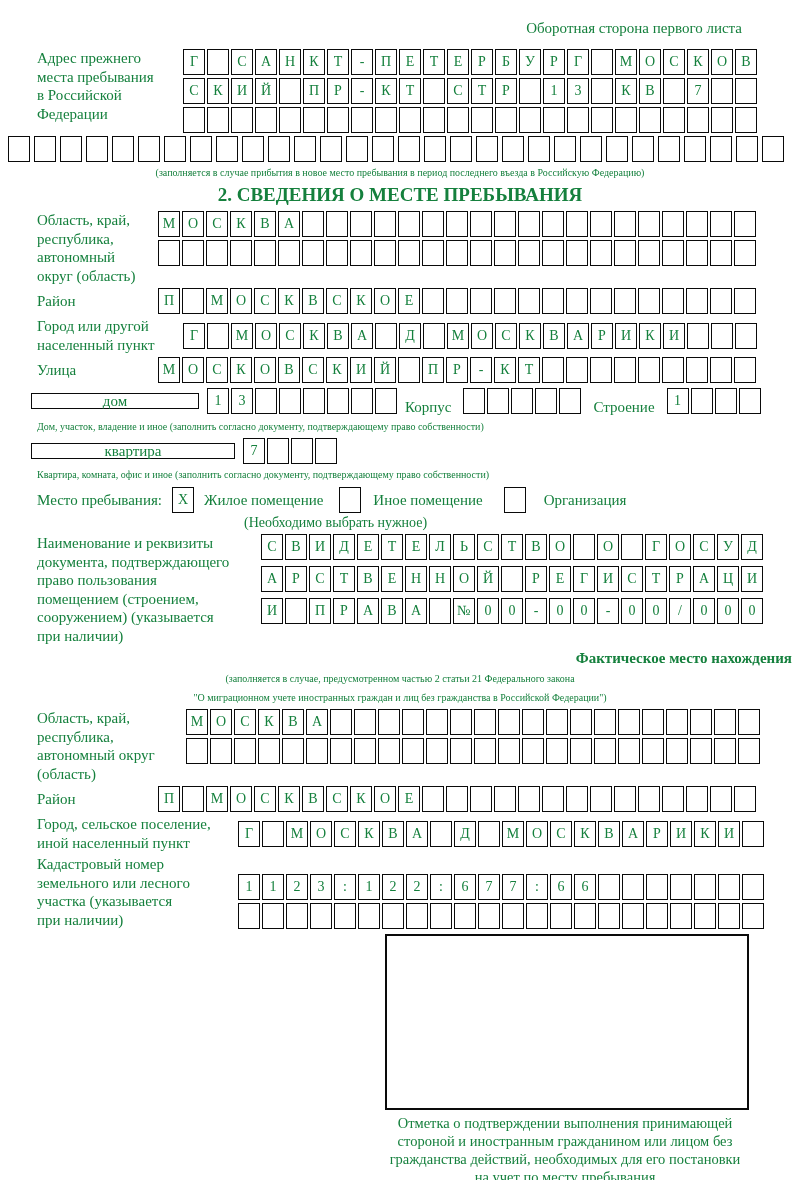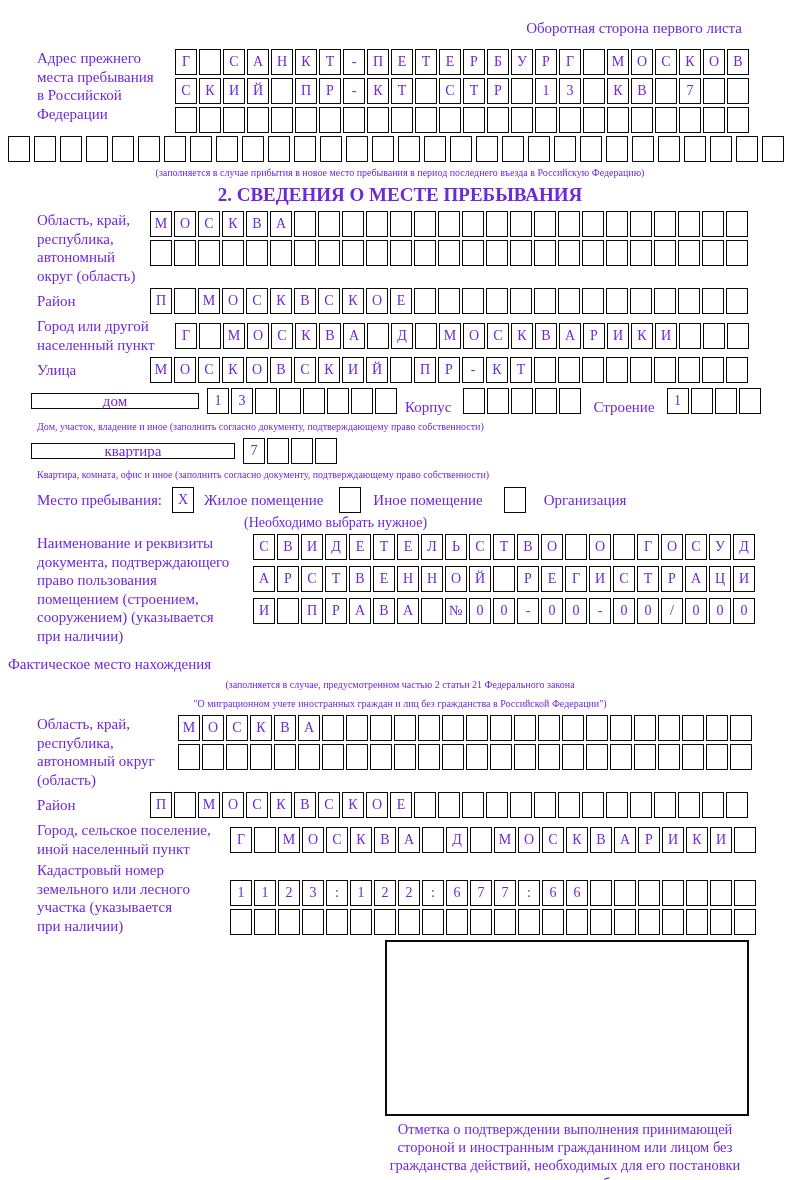--- a/index.html
+++ b/index.html
@@ -3,28 +3,28 @@
 <meta charset="utf-8">
 <style>
   html,body { margin:0; padding:0; background:#fff; }
   .page {
     position:relative;
     width:800px; height:1180px;
     box-sizing:border-box;
     padding:0 8px;
     overflow:hidden;
     background:#fff;
-    color:#6d28d9;
+    color:#15803d;
     font-family:"Liberation Serif","DejaVu Serif",serif;
     font-size:15px;
   }
   .header-note { text-align:right; padding:20px 50px 0 0; font-size:15px; }
 
   
-  .frow { display:flex; align-items:flex-start; margin-bottom:3px; }
+  .frow { display:flex; align-items:flex-start; margin-bottom:3px;gap:8px; }
   .frow.vcenter { align-items:center; }
   .flabel {
     flex:none; box-sizing:border-box; padding-left:29px;
     white-space:pre-line; line-height:18.5px; font-size:15px;
   }
   .w142 { width:142px; } .w167 { width:167px; } .w170 { width:170px; }
   .w222 { width:222px; } .w245 { width:245px; }
 
   .stack { display:flex; flex-direction:column; gap:3px; }
   .stack.offset1 { padding-top:19px; }
@@ -34,21 +34,21 @@
     width:22px; height:26px;
     border:1.6px solid #0a0a0a;
     display:inline-flex; align-items:center; justify-content:center;
     font-size:14px; line-height:1; background:#fff;
   }
   .fullrow { margin:3px 0 1px 0; gap:4px; }
 
   .note { font-size:10px; line-height:17px; padding-left:29px; margin:2px 0 3px; }
   .note.center { padding-left:0; text-align:center; }
   .h2 { text-align:center; font-weight:bold; font-size:19px; margin:2px 0 5px; }
-  .h3 { text-align:left; font-weight:normal; font-size:15px; margin:11px 0 3px; }
+  .h3 { text-align:right; font-weight:bold; font-size:15px; margin:5px 0 3px; }
 
   
   .inline-row { display:flex; align-items:center; margin:3px 0 0 23px; }
   .labelbox {
     flex:none; box-sizing:border-box; height:16px;
     border:1.7px solid #0a0a0a;
     display:flex; align-items:center; justify-content:center;
     font-size:15px;
   }
   .lb-dom { width:168px; }

